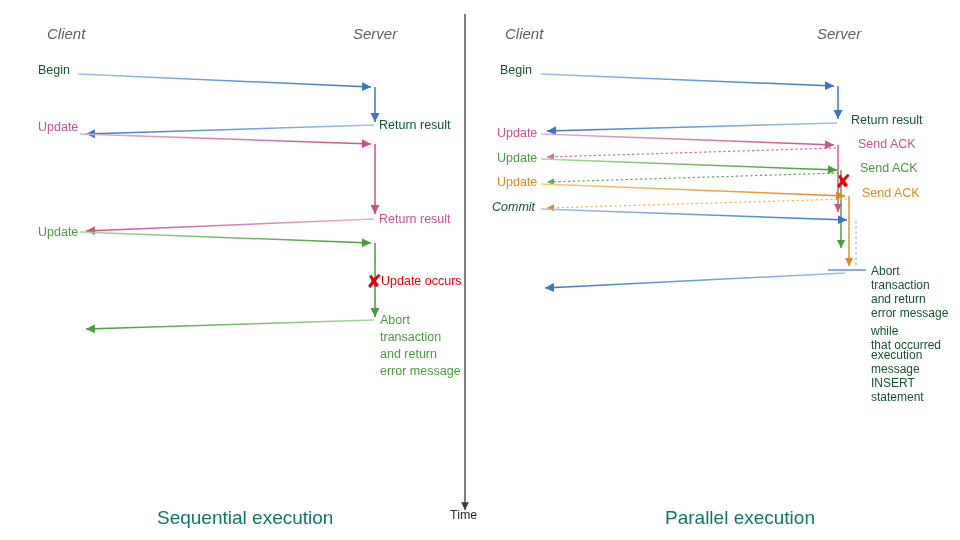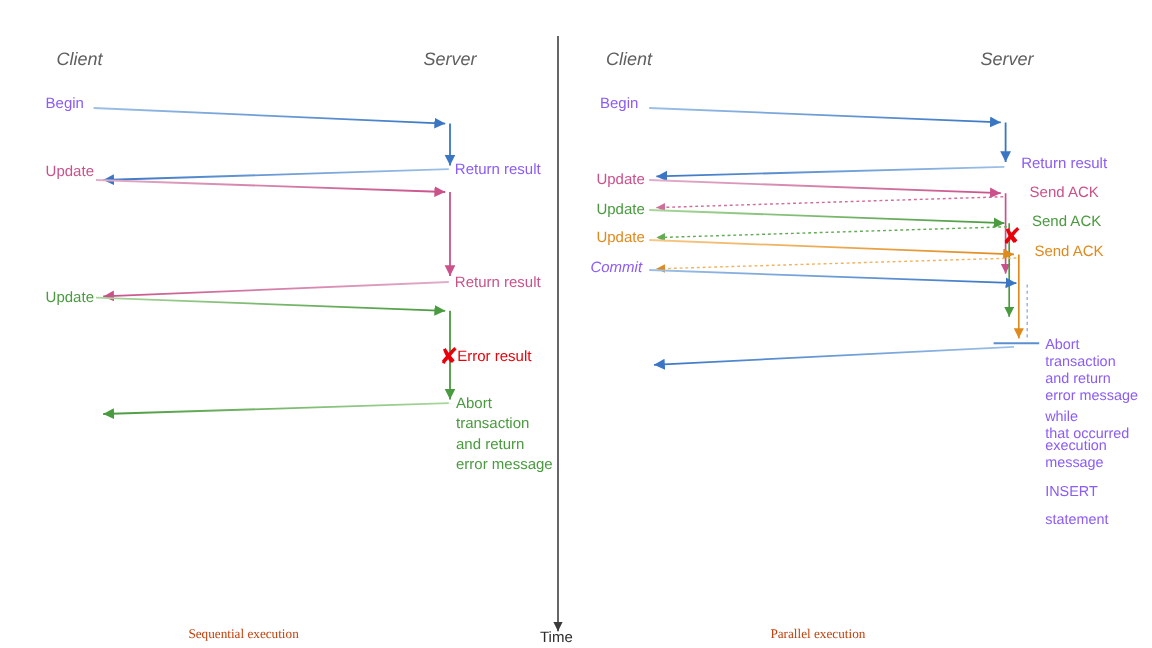--- a/index.html
+++ b/index.html
@@ -2,29 +2,29 @@
 <html><head>
 <meta charset="utf-8">
 <title>Transaction Sequence Diagram</title>
 <style>
   html,body{margin:0;padding:0;background:#ffffff;}
   body{
     width:960px;height:540px;overflow:hidden;
     font-family:"Liberation Sans","DejaVu Sans",sans-serif;
     position:relative;
   }
-  #stage{position:absolute;left:0;top:0;width:960px;height:408px;margin-top:16px;}
+  #stage{position:absolute;left:0;top:0;width:960px;height:408px;}
   svg#canvas{position:absolute;left:0;top:0;width:960px;height:540px;display:block;}
   .lbl{position:absolute;white-space:pre;line-height:1.18;}
   .actor{font-style:italic;font-size:15px;color:#5f5f5f;}
-  .panel-title{font-size:11px;color:#c2410c;font-family:Liberation Serif, serif;}
+  .panel-title{font-size:19px;color:#0f766e;}
   .time-label{font-size:12.5px;color:#2b2b2b;}
   .msg{font-size:12.5px;}
   .msg.small{font-size:12px;}
-  .blue{color:#8b5cf6;}
+  .blue{color:#14532d;}
   .pink{color:#c9528a;}
   .green{color:#4a9a3f;}
   .orange{color:#e08a1e;}
   .red{color:#e8000b;}
   .xmark{position:absolute;font-weight:bold;font-size:19px;color:#e8000b;line-height:1;}
   .multiline{line-height:1.17;}
 </style>
 </head>
 <body>
 
@@ -155,21 +155,21 @@
   <div class="lbl actor" style="left:47px;top:25px;">Client</div>
   <div class="lbl actor" style="left:353px;top:25px;">Server</div>
 
   <div class="lbl msg blue" style="left:38px;top:63px;">Begin</div>
   <div class="lbl msg blue" style="left:379px;top:118px;">Return result</div>
   <div class="lbl msg pink" style="left:38px;top:120px;">Update</div>
   <div class="lbl msg pink" style="left:379px;top:212px;">Return result</div>
   <div class="lbl msg green" style="left:38px;top:225px;">Update</div>
 
   <div class="xmark" style="left:366px;top:272px;">✘</div>
-  <div class="lbl msg red" style="left:381px;top:274px;">Error result</div>
+  <div class="lbl msg red" style="left:381px;top:274px;">Update occurs</div>
 
   <div class="lbl msg green multiline" style="left:380px;top:313px;">Abort</div>
   <div class="lbl msg green multiline" style="left:380px;top:330px;">transaction</div>
   <div class="lbl msg green multiline" style="left:380px;top:347px;">and return</div>
   <div class="lbl msg green multiline" style="left:380px;top:364px;">error message</div>
 
   <div class="lbl panel-title" style="left:157px;top:507px;">Sequential execution</div>
 
   <div class="lbl time-label" style="left:450px;top:508px;text-align:right;">Time</div>
 
@@ -193,18 +193,18 @@
   <div class="xmark" style="left:835px;top:172px;">✘</div>
 
   <div class="lbl msg small blue" style="left:871px;top:264px;">Abort</div>
   <div class="lbl msg small blue" style="left:871px;top:278px;">transaction</div>
   <div class="lbl msg small blue" style="left:871px;top:292px;">and return</div>
   <div class="lbl msg small blue" style="left:871px;top:306px;">error message</div>
   <div class="lbl msg small blue" style="left:871px;top:338px;">that occurred</div>
   <div class="lbl msg small blue" style="left:871px;top:324px;">while</div>
   <div class="lbl msg small blue" style="left:871px;top:348px;">execution</div>
   <div class="lbl msg small blue" style="left:871px;top:362px;">message</div>
-  <div class="lbl msg small blue" style="left:871px;top:386px;">INSERT</div>
-  <div class="lbl msg small blue" style="left:871px;top:410px;text-align:right;">statement</div>
-
-  <div class="lbl panel-title" style="left:642px;top:507px;">Parallel execution</div>
+  <div class="lbl msg small blue" style="left:871px;top:376px;">INSERT</div>
+  <div class="lbl msg small blue" style="left:871px;top:390px;text-align:right;">statement</div>
+
+  <div class="lbl panel-title" style="left:665px;top:507px;">Parallel execution</div>
 
 </div>
 
 </body></html>

